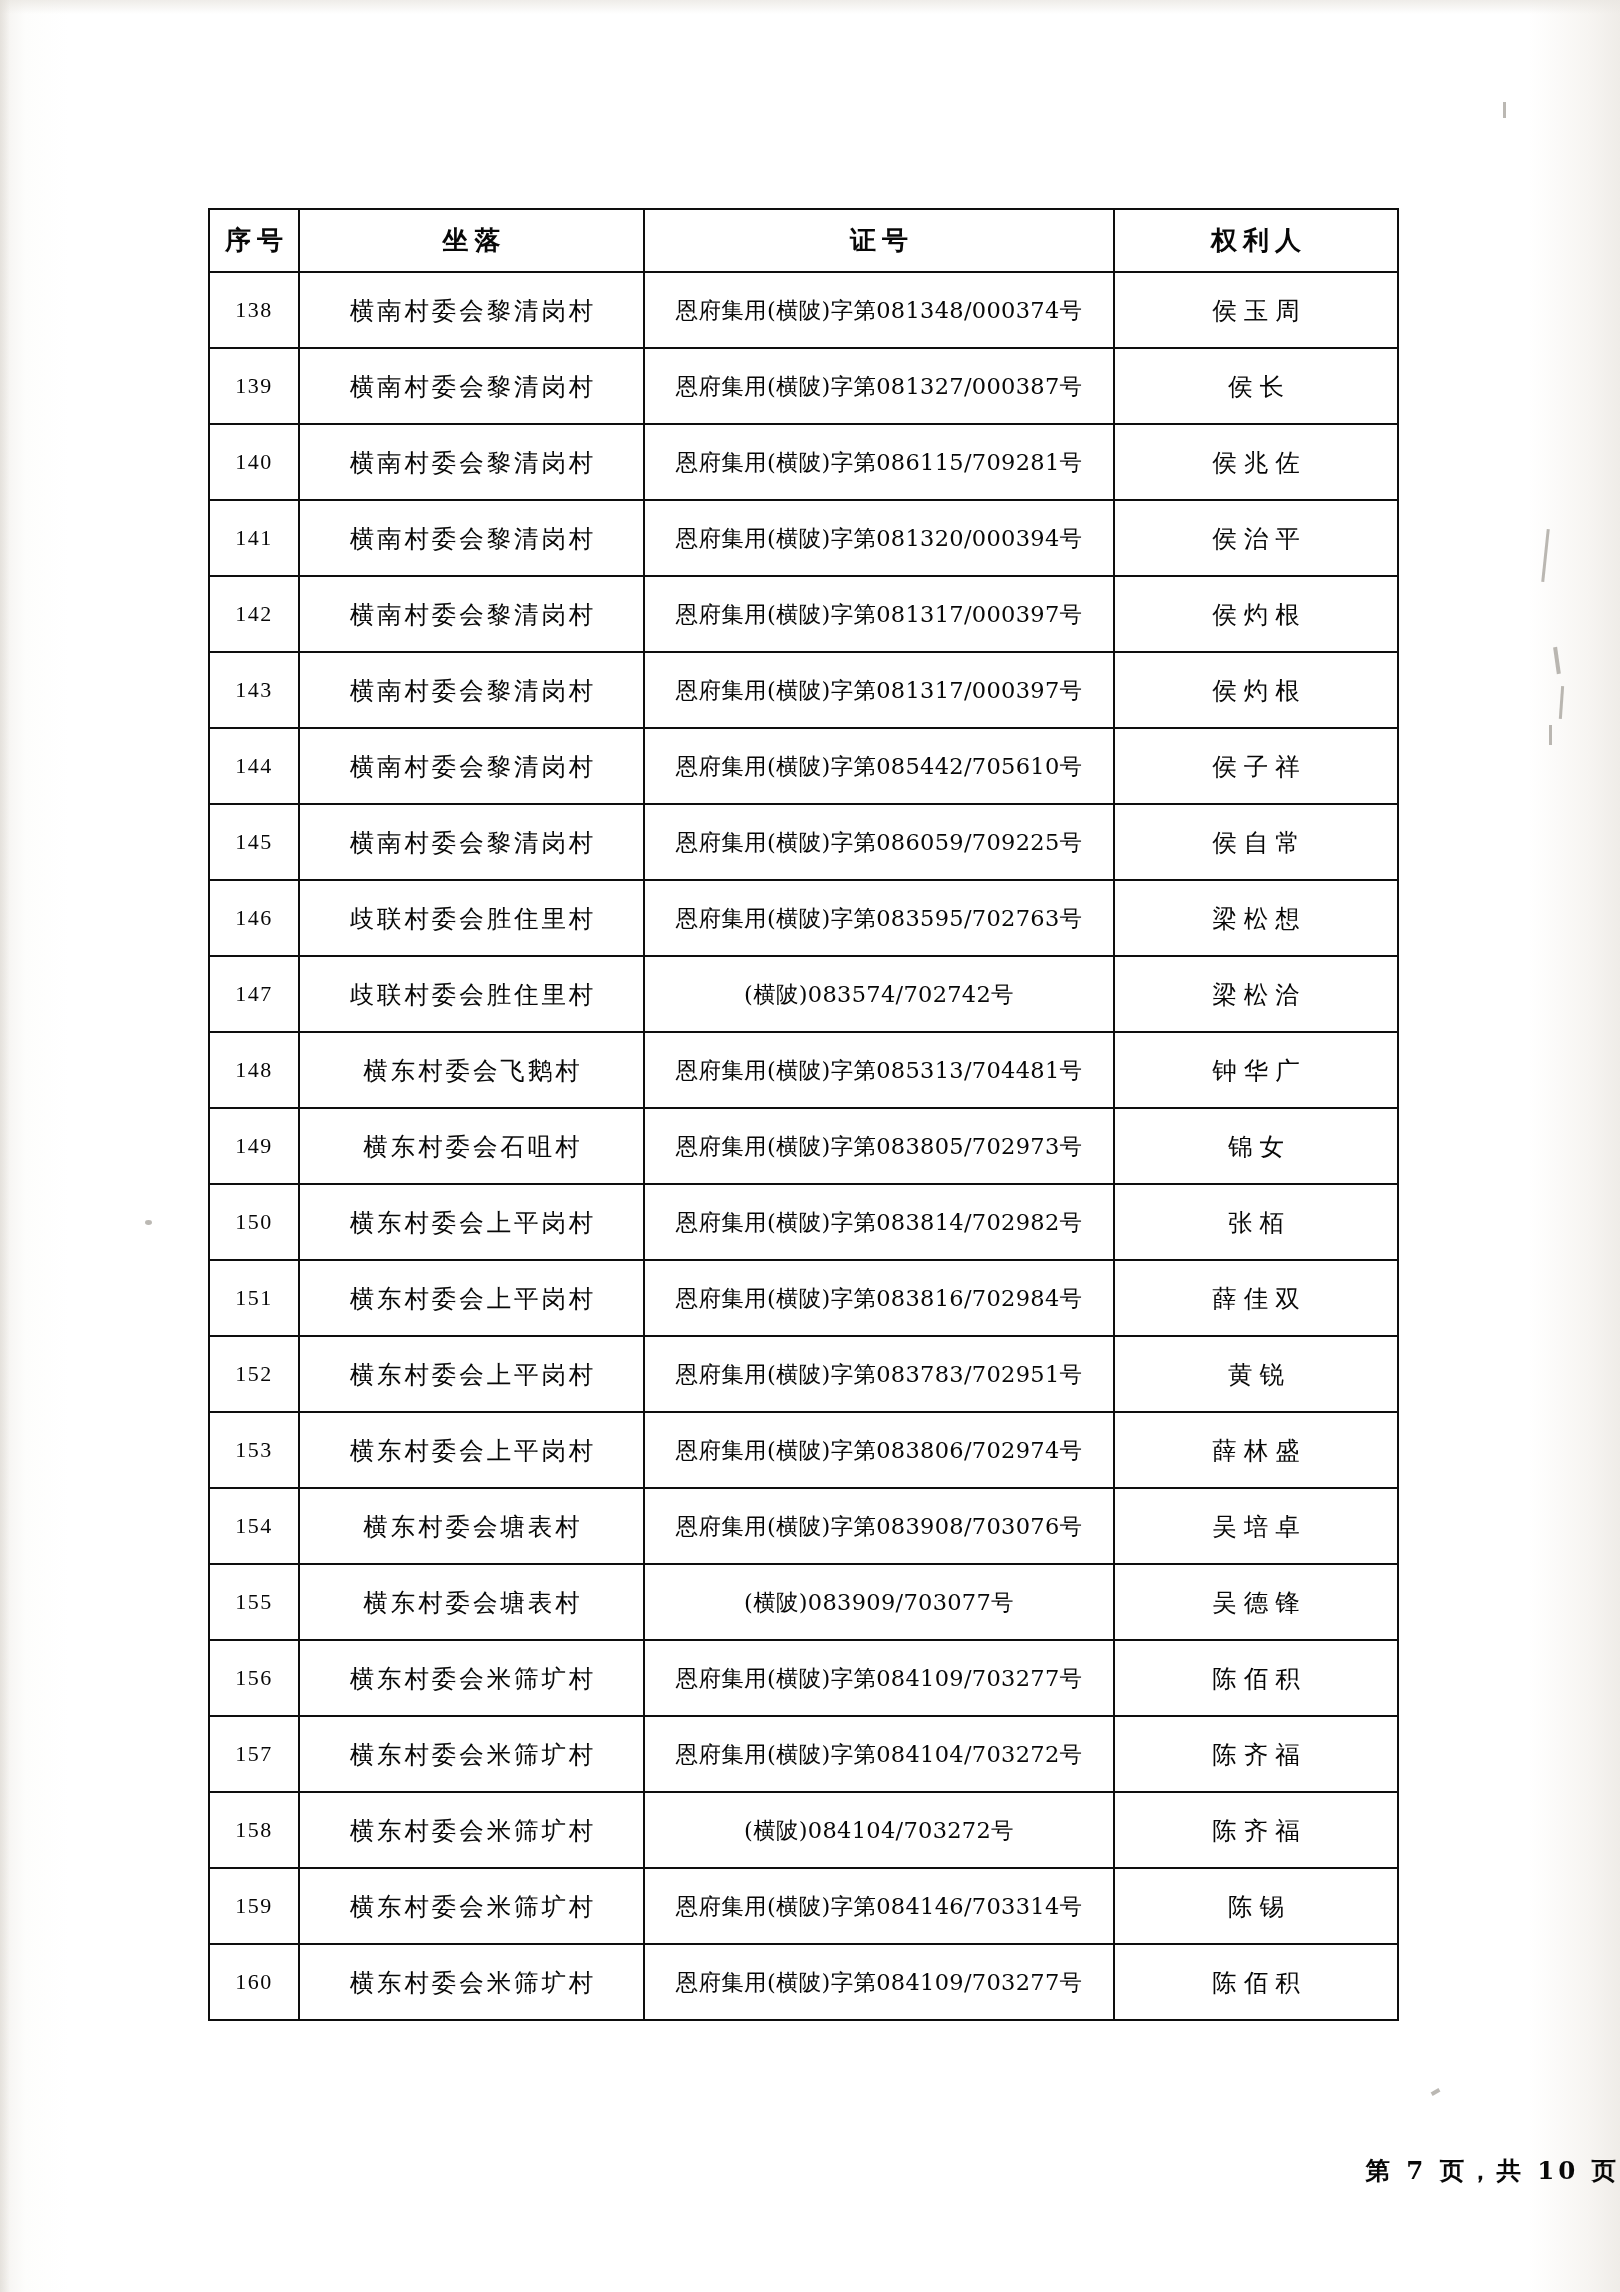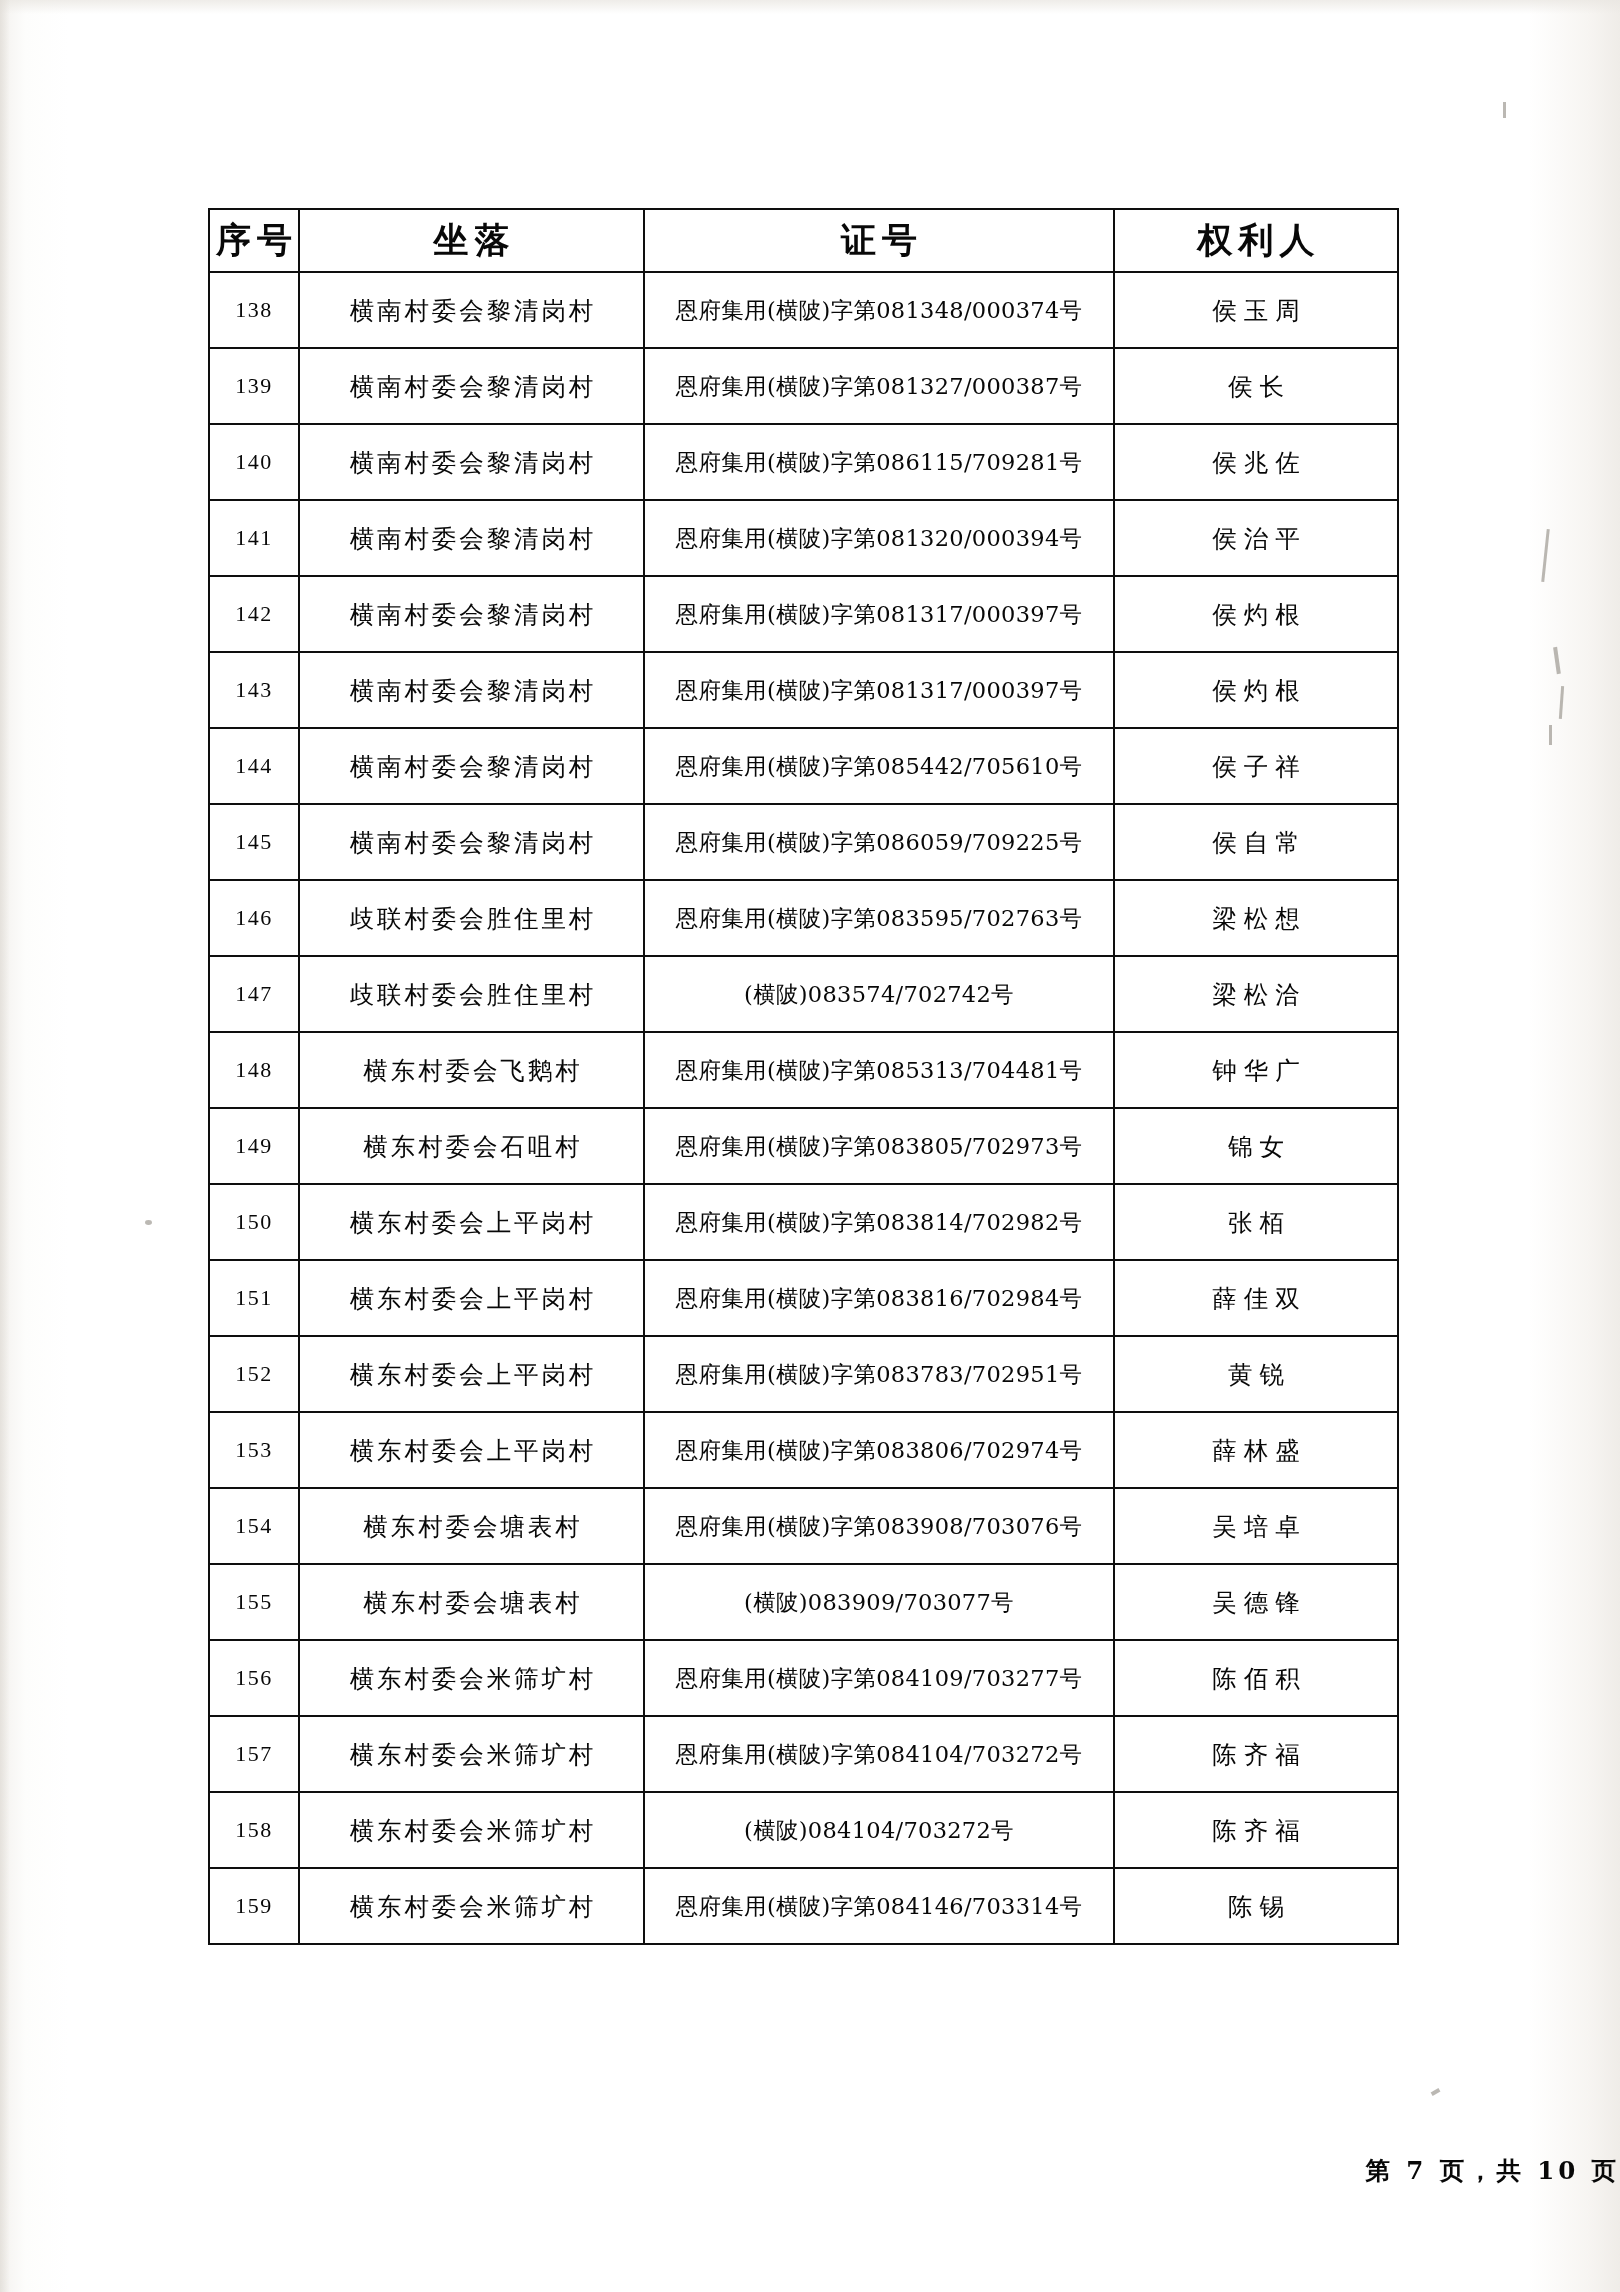--- a/index.html
+++ b/index.html
@@ -54,21 +54,21 @@
   table.reg td {
     border: 2px solid #121212;
     text-align: center;
     vertical-align: middle;
     padding: 0;
     background: transparent;
   }
   table.reg thead th {
     height: 61px;
     font-weight: 700;
-    font-size: 35px;
+    font-size: 26px;
     letter-spacing: 5.9px;
     text-indent: 5.9px;
     font-family: Liberation Serif, serif;
     border-radius: 30px;
   }
   table.reg tbody td {
     height: 74px;
   }
 
   col.c-no   { width: 90px;  }
@@ -283,19 +283,25 @@
             <td class="cell-loc">横东村委会米筛圹村</td>
             <td class="cell-cert">(横陂)084104/703272号</td>
             <td class="cell-own">陈齐福</td>
           </tr>
           <tr>
             <td class="cell-no">159</td>
             <td class="cell-loc">横东村委会米筛圹村</td>
             <td class="cell-cert">恩府集用(横陂)字第084146/703314号</td>
             <td class="cell-own">陈锡</td>
           </tr>
+          <tr>
+            <td class="cell-no">160</td>
+            <td class="cell-loc">横东村委会米筛圹村</td>
+            <td class="cell-cert">恩府集用(横陂)字第084109/703277号</td>
+            <td class="cell-own">陈佰积</td>
+          </tr>
         </tbody>
     </table>
   </div>
 
   <div class="footer">第 7 页，共 10 页</div>
 </div>
 
 
 </body></html>

